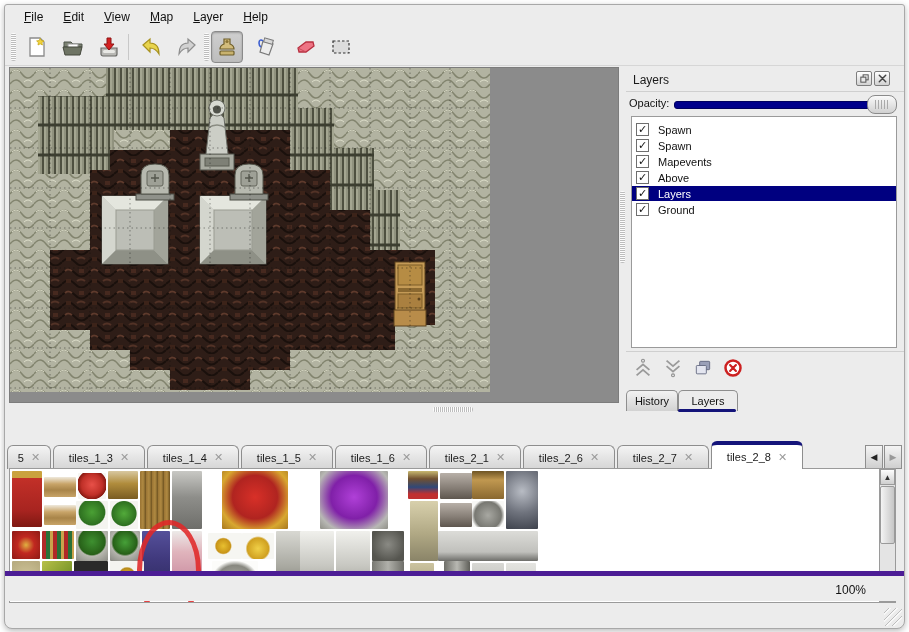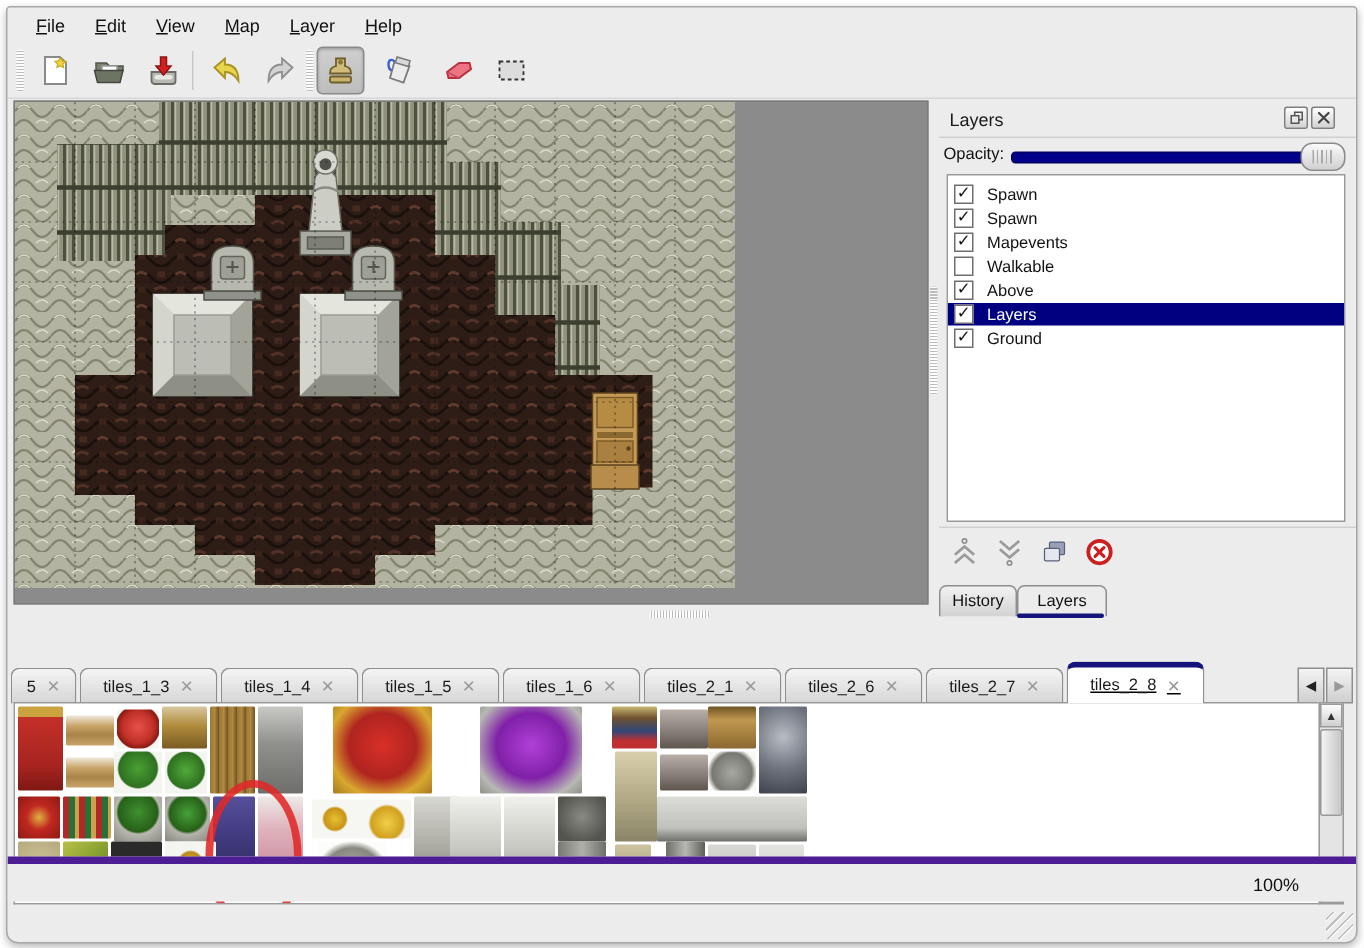--- a/index.html
+++ b/index.html
@@ -320,24 +320,20 @@
         </div>
         <div class="layer-row" style="margin-top: 1px;">
           <div class="cb">✓</div>
           <span class="layer-label">Spawn</span>
         </div>
         <div class="layer-row" style="margin-top: 1px;">
           <div class="cb">✓</div>
           <span class="layer-label">Mapevents</span>
         </div>
         <div class="layer-row" style="margin-top: 1px;">
-          <div class="cb"></div>
-          <span class="layer-label">Walkable</span>
-        </div>
-        <div class="layer-row" style="margin-top: 1px;">
           <div class="cb">✓</div>
           <span class="layer-label">Above</span>
         </div>
         <div class="layer-row selected" style="margin-top: 1px;">
           <div class="cb">✓</div>
           <span class="layer-label">Layers</span>
         </div>
         <div class="layer-row" style="margin-top: 1px;">
           <div class="cb">✓</div>
           <span class="layer-label">Ground</span>
@@ -402,21 +398,21 @@
           <span class="x">✕</span>
         </div>
         <div class="ts-tab" style="left: 518px; width: 92px;">
           <span class="lbl">tiles_2_6</span>
           <span class="x">✕</span>
         </div>
         <div class="ts-tab" style="left: 612px; width: 92px;">
           <span class="lbl">tiles_2_7</span>
           <span class="x">✕</span>
         </div>
-        <div class="ts-tab active" style="left: 706px; width: 92px; text-decoration: underline;">
+        <div class="ts-tab active" style="left: 706px; width: 92px;">
           <span class="lbl">tiles_2_8</span>
           <span class="x">✕</span>
         </div>
       </div>
   <div class="abs" style="left:860px;top:440px;width:18px;height:24px;border:1px solid #8e8e8e;background:linear-gradient(180deg,#f4f4f4,#cfcfcf);box-sizing:border-box;display:flex;align-items:center;justify-content:center;font-size:9px;color:#222;">◀</div>
   <div class="abs" style="left:879px;top:440px;width:18px;height:24px;border:1px solid #8e8e8e;background:linear-gradient(180deg,#f4f4f4,#cfcfcf);box-sizing:border-box;display:flex;align-items:center;justify-content:center;font-size:9px;color:#999;">▶</div>
 
   <div id="ts-content" class="abs">
     <div id="tiles-holder" style="position:absolute;left:0;top:0;width:100%;height:100%;">
           <div class="tile" style="left: 2px; top: 2px; width: 30px; height: 56px; background: linear-gradient(rgb(202, 162, 62) 0%, rgb(202, 162, 62) 12%, rgb(194, 48, 40) 13%, rgb(168, 36, 32) 70%, rgb(126, 24, 18) 100%);"></div>

